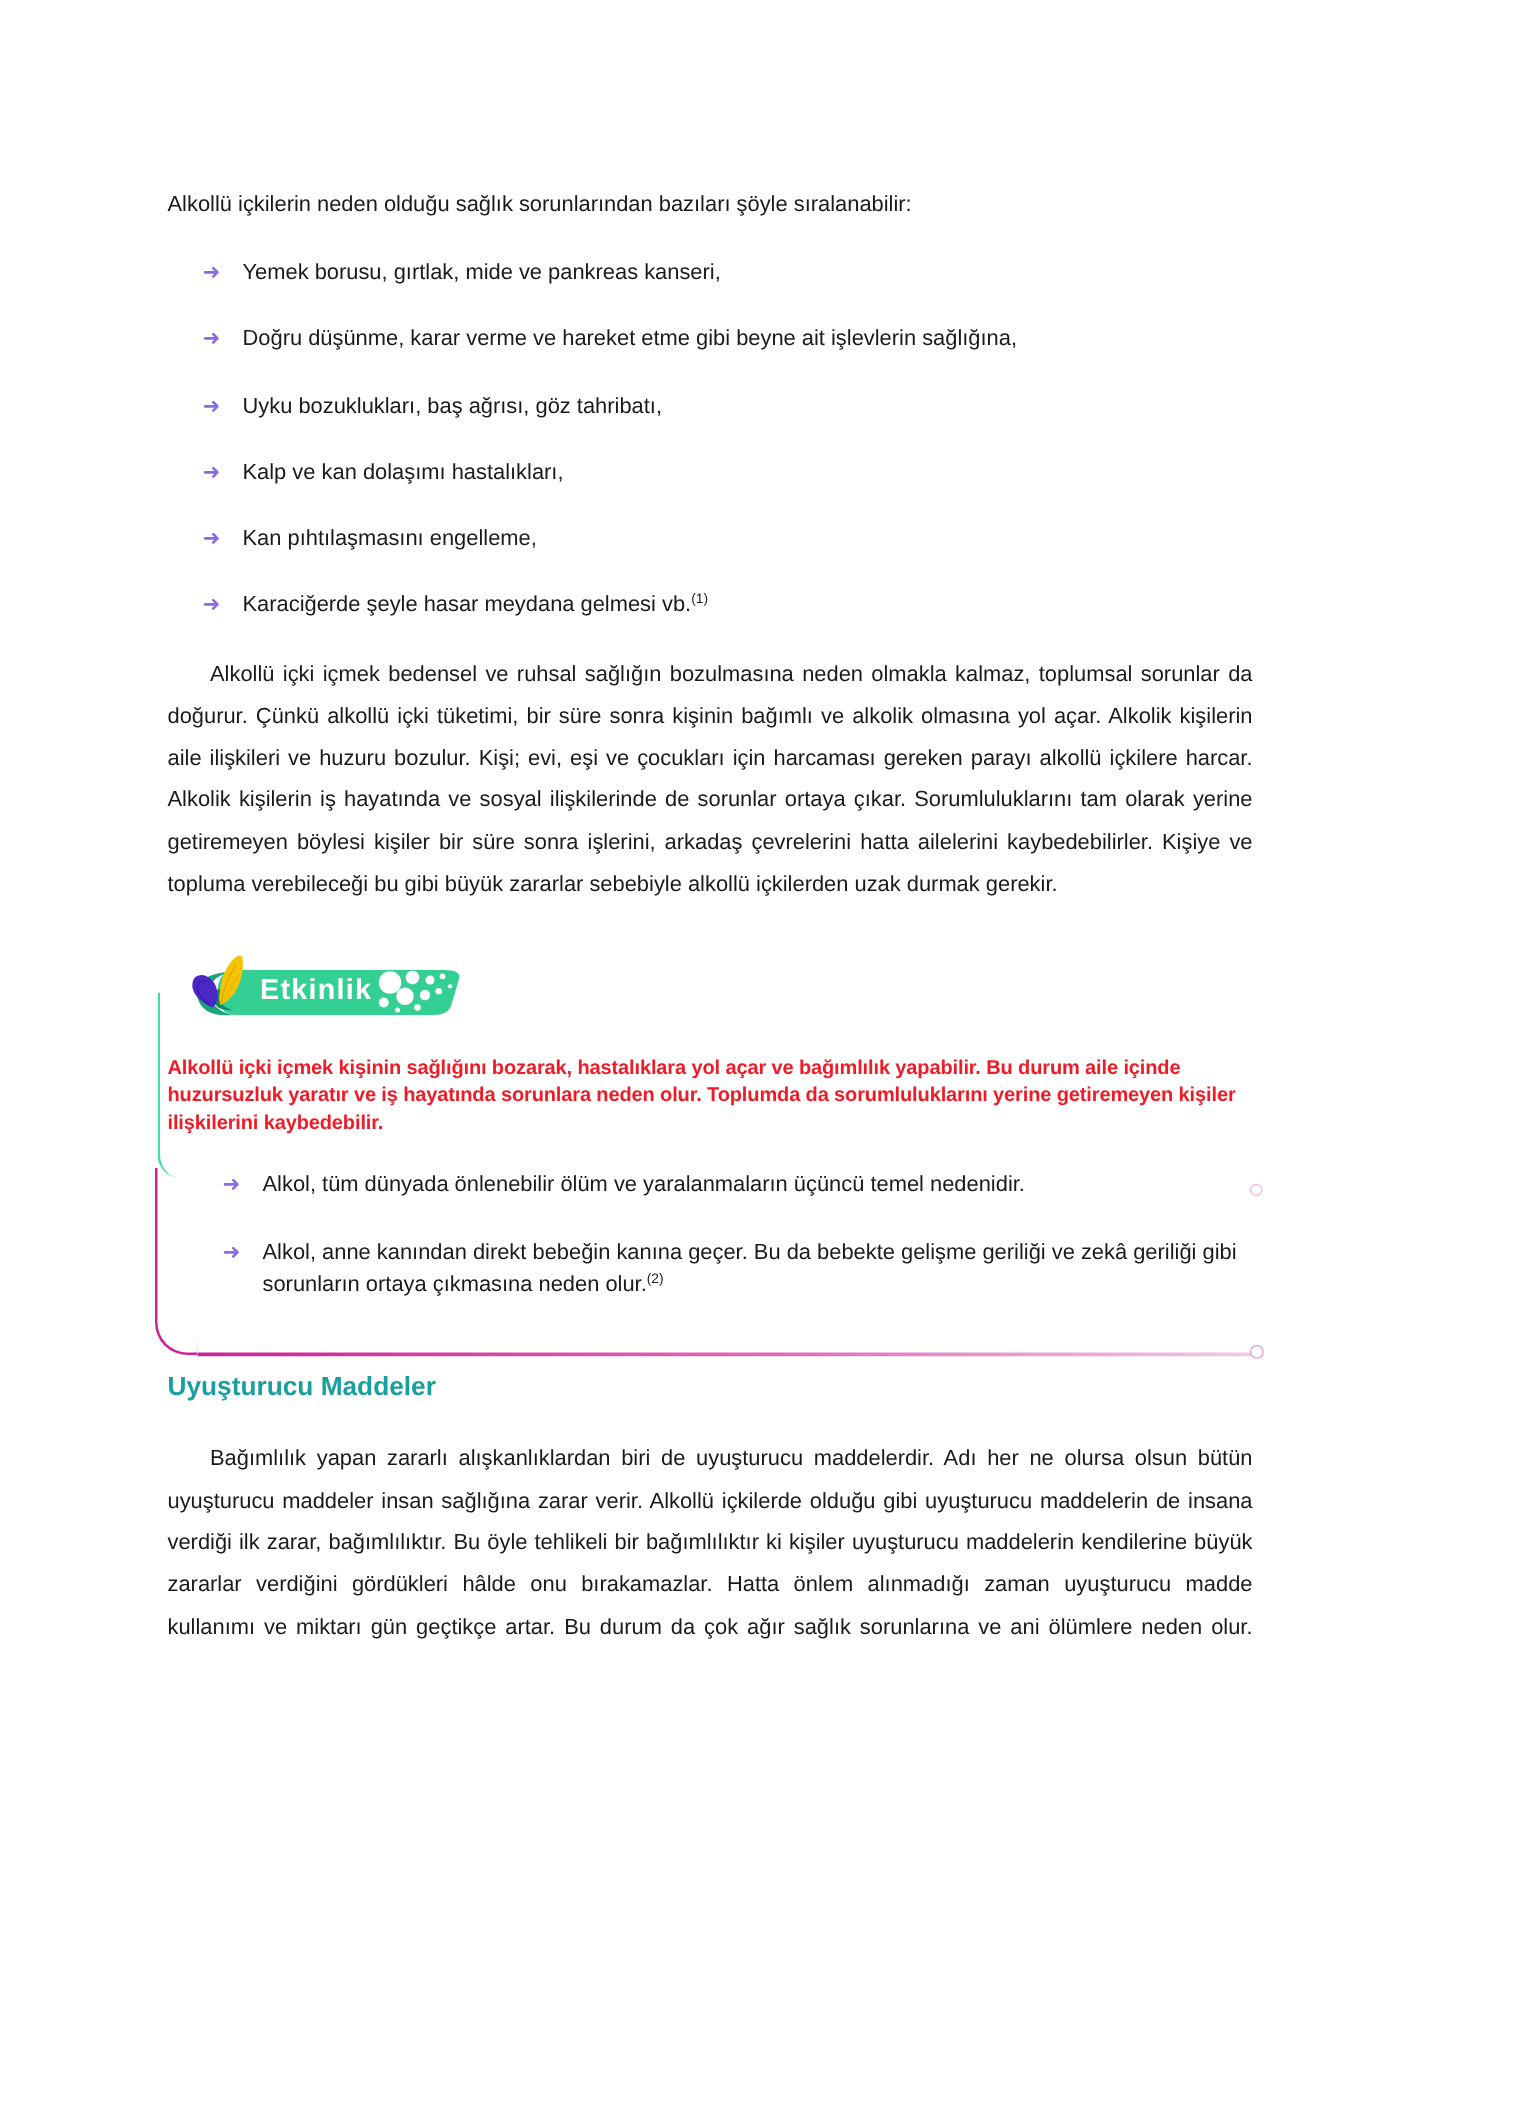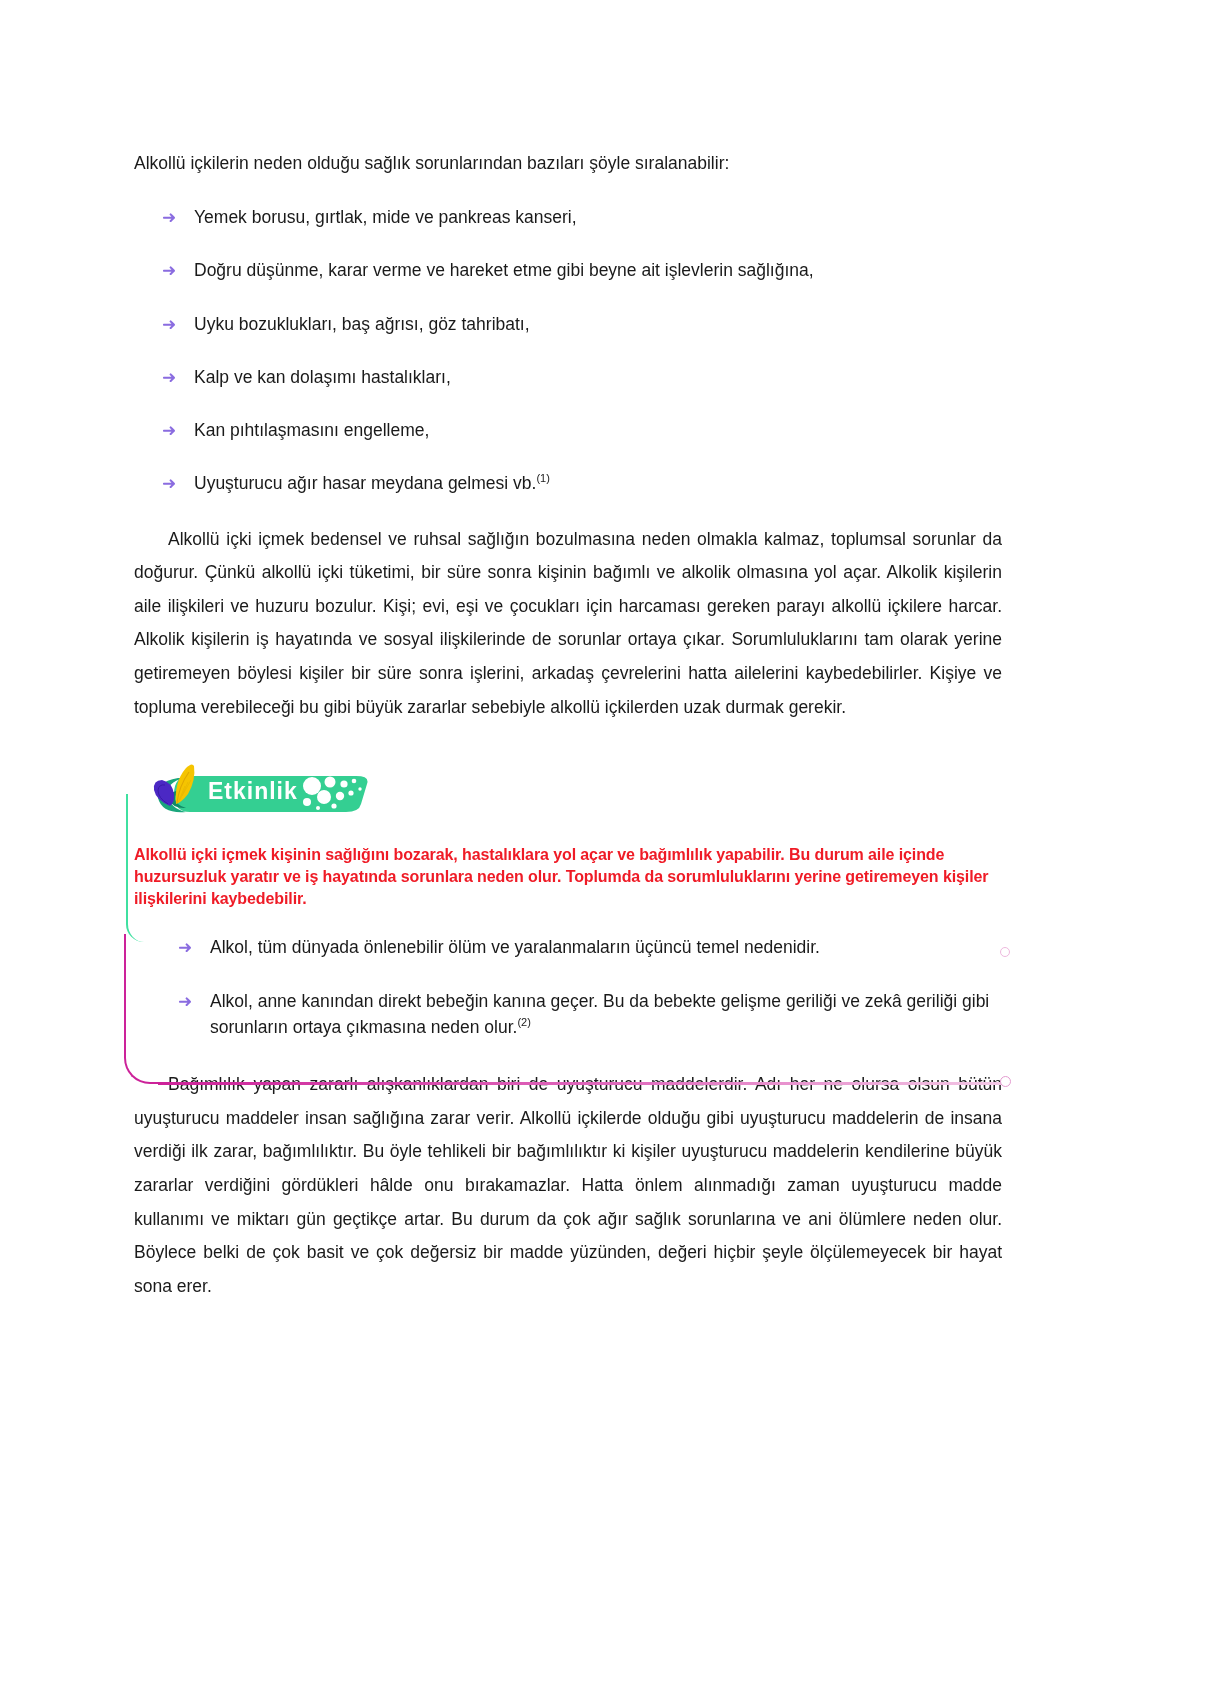--- a/index.html
+++ b/index.html
@@ -228,21 +228,21 @@
       <li>
         <span class="arrow">➜</span>
         <span>Kalp ve kan dolaşımı hastalıkları,</span><sup class="fn"></sup>
       </li>
       <li>
         <span class="arrow">➜</span>
         <span>Kan pıhtılaşmasını engelleme,</span><sup class="fn"></sup>
       </li>
       <li>
         <span class="arrow">➜</span>
-        <span>Uyuşturucu ağır hasar meydana gelmesi vb.</span><sup class="fn">(1)</sup>
+        <span>Karaciğerde şeyle hasar meydana gelmesi vb.</span><sup class="fn">(1)</sup>
       </li>
     </ul>
 
     <p class="para indent" style="margin-top:26px;">Alkollü içki içmek bedensel ve ruhsal sağlığın bozulmasına neden olmakla kalmaz, toplumsal sorunlar da doğurur. Çünkü alkollü içki tüketimi, bir süre sonra kişinin bağımlı ve alkolik olmasına yol açar. Alkolik kişilerin aile ilişkileri ve huzuru bozulur. Kişi; evi, eşi ve çocukları için harcaması gereken parayı alkollü içkilere harcar. Alkolik kişilerin iş hayatında ve sosyal ilişkilerinde de sorunlar ortaya çıkar. Sorumluluklarını tam olarak yerine getiremeyen böylesi kişiler bir süre sonra işlerini, arkadaş çevrelerini hatta ailelerini kaybedebilirler. Kişiye ve topluma verebileceği bu gibi büyük zararlar sebebiyle alkollü içkilerden uzak durmak gerekir.</p>
 
     <div class="etkinlik-block">
       <div class="green-bracket"></div>
 
       <div class="etkinlik-badge">
         <svg width="240" height="62" viewBox="0 0 240 62">
@@ -289,20 +289,21 @@
           <span class="arrow">➜</span>
           <span>Alkol, tüm dünyada önlenebilir ölüm ve yaralanmaların üçüncü temel nedenidir.</span><sup class="fn"></sup>
         </li>
         <li>
           <span class="arrow">➜</span>
           <span>Alkol, anne kanından direkt bebeğin kanına geçer. Bu da bebekte gelişme geriliği ve zekâ geriliği gibi sorunların ortaya çıkmasına neden olur.</span><sup class="fn">(2)</sup>
         </li>
       </ul>
     </div>
 
+    <h2 class="section-head">Uyuşturucu Maddeler</h2>
 
     <p class="para indent body-after-head">Bağımlılık yapan zararlı alışkanlıklardan biri de uyuşturucu maddelerdir. Adı her ne olursa olsun bütün uyuşturucu maddeler insan sağlığına zarar verir. Alkollü içkilerde olduğu gibi uyuşturucu maddelerin de insana verdiği ilk zarar, bağımlılıktır. Bu öyle tehlikeli bir bağımlılıktır ki kişiler uyuşturucu maddelerin kendilerine büyük zararlar verdiğini gördükleri hâlde onu bırakamazlar. Hatta önlem alınmadığı zaman uyuşturucu madde kullanımı ve miktarı gün geçtikçe artar. Bu durum da çok ağır sağlık sorunlarına ve ani ölümlere neden olur. Böylece belki de çok basit ve çok değersiz bir madde yüzünden, değeri hiçbir şeyle ölçülemeyecek bir hayat sona erer.</p>
 
     <div class="fn-rule"></div>
     <div class="footnotes">
       <div>(1)  bk. www.yesilay.org.tr/tr</div>
       <div>(2)  bk. www.yesilay.org.tr/tr</div>
     </div>
   </div>
 

